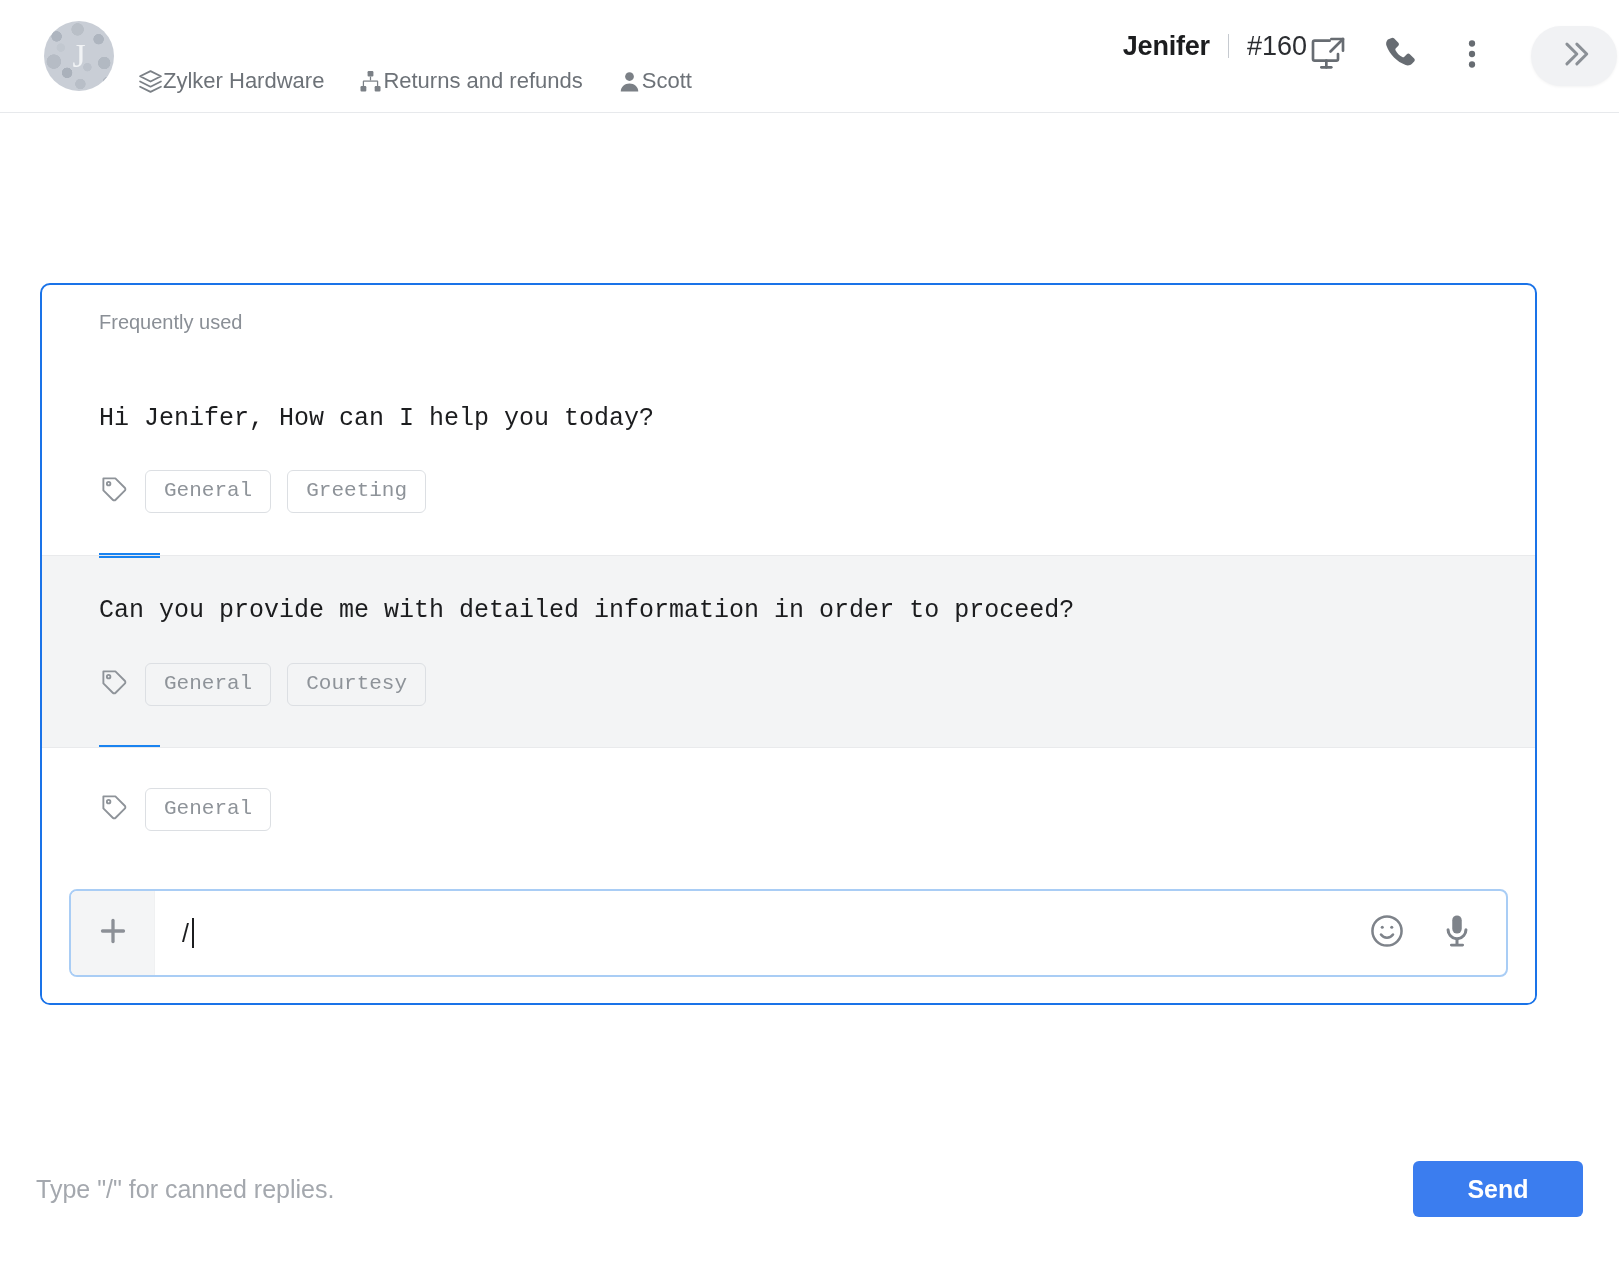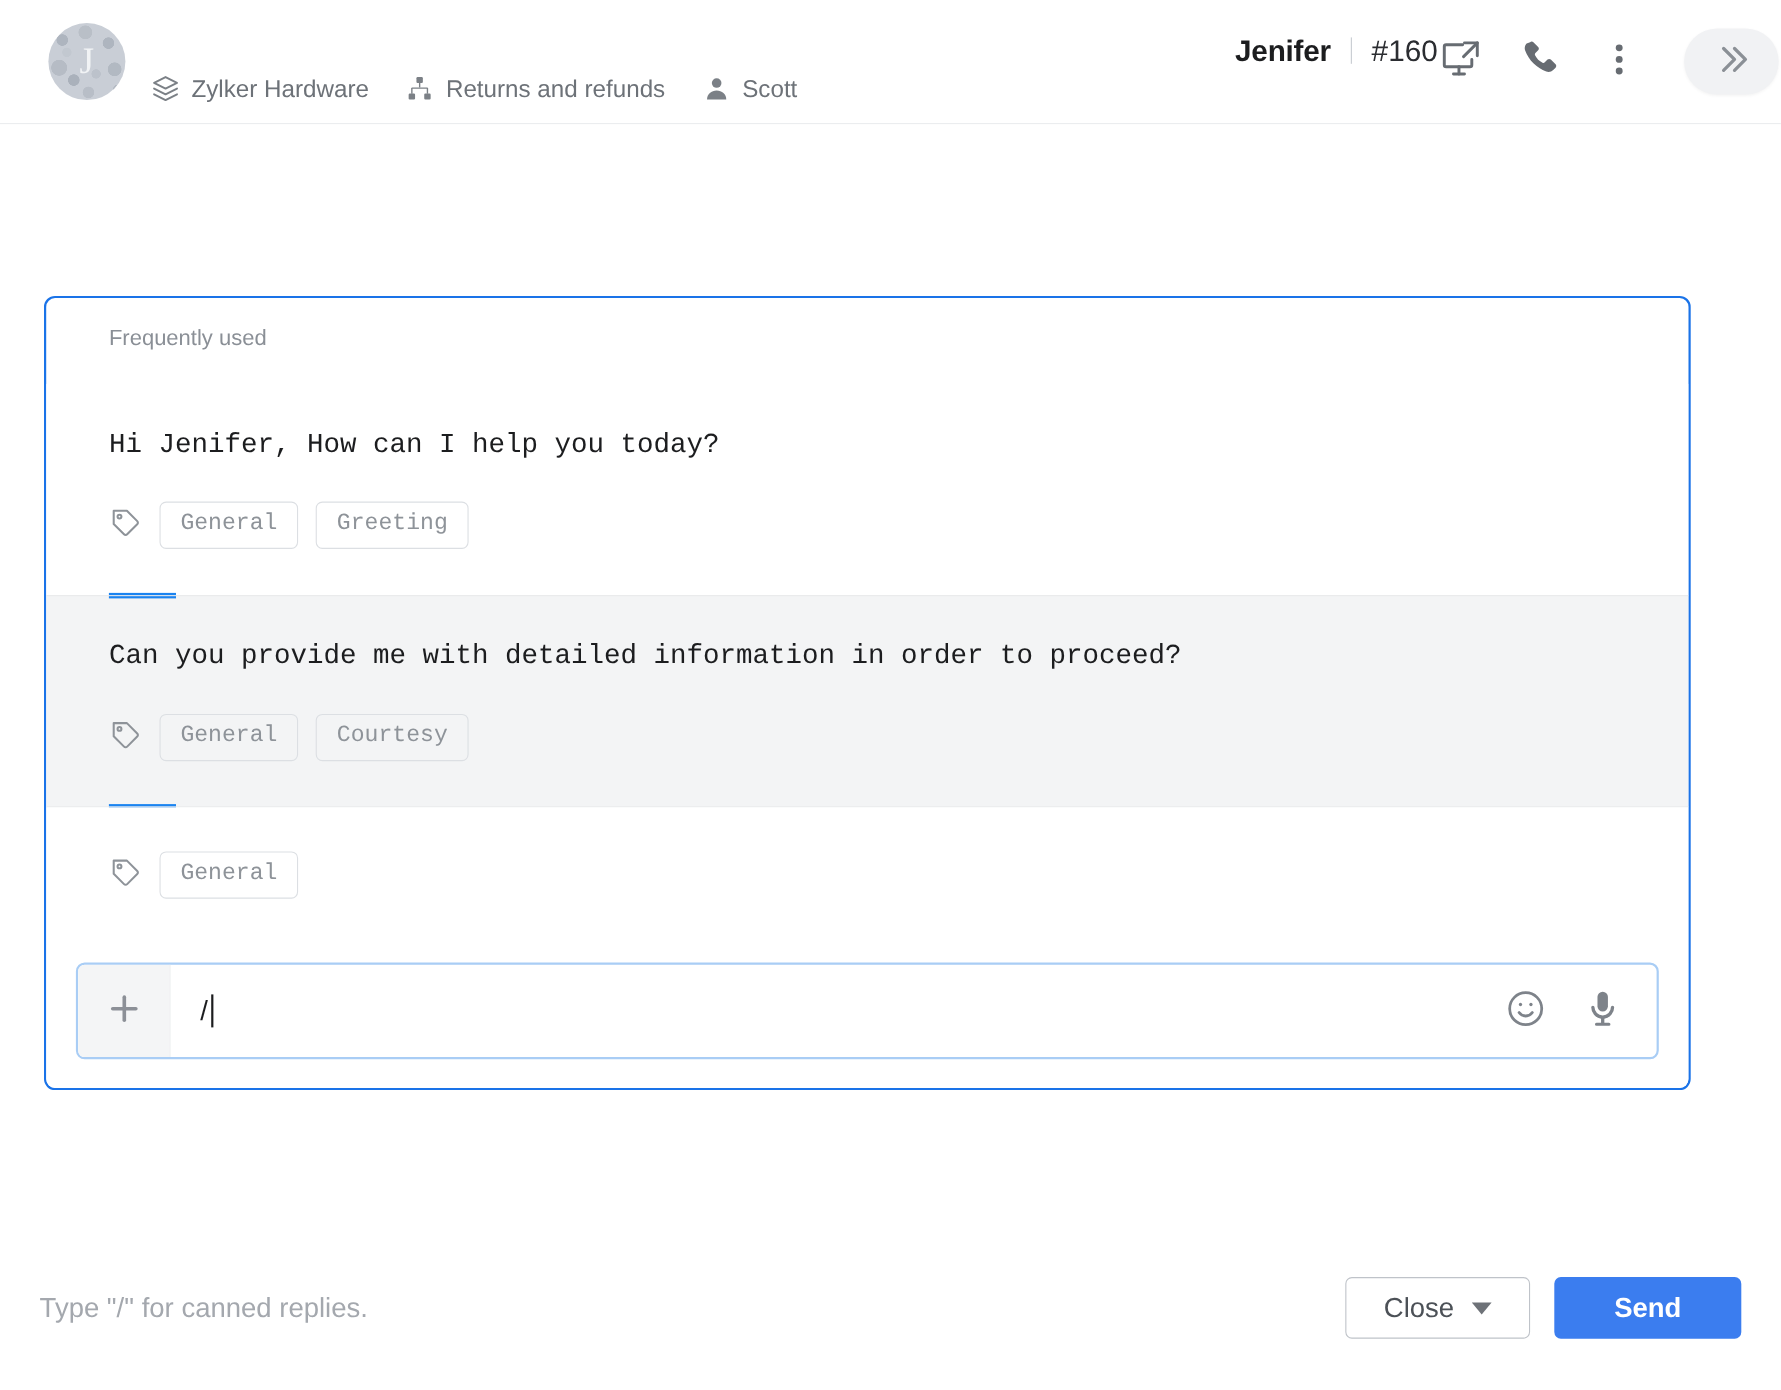--- a/index.html
+++ b/index.html
@@ -100,22 +100,21 @@
 
   .header-line2 {
     display: flex;
     align-items: center;
     gap: 0;
     font-size: 22px;
     color: #6d7278;
   }
   .meta-item {
     display: flex;
-    align-items: center;
-    gap: 11px;
+    align-items: flex-end;
     margin-right: 34px;
   }
   .meta-item svg { display: block; }
   .meta-label { white-space: nowrap; }
 
   .header-actions {
     display: flex;
     align-items: center;
     gap: 30px;
     margin-right: 8px;
@@ -148,21 +147,21 @@
   .body-area {
     position: relative;
     height: calc(1264px - 113px);
     background: #ffffff;
   }
 
   
   .canned-panel {
     position: absolute;
     left: 40px;
-    top: 156px;
+    top: 170px;
     width: 1497px;
     border: 2px solid #1a73e8;
     border-radius: 10px;
     background: #ffffff;
     overflow: hidden;
   }
 
   .panel-heading {
     font-size: 20px;
     color: #8a8f96;
@@ -517,22 +516,18 @@
           </div>
 
         </div>
       </div>
 
     </div>
 
     <div class="footer">
       <div class="footer-hint">Type "/" for canned replies.</div>
       <div class="footer-buttons">
-        <button class="btn-close">
-          <span>Close</span>
-          <span class="caret-down"></span>
-        </button>
         <button class="btn-send">Send</button>
       </div>
     </div>
 
   </div>
 </div>
 
 </body></html>

